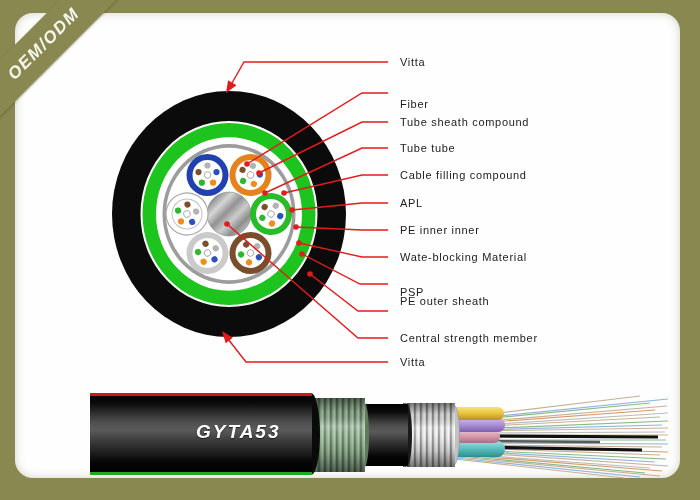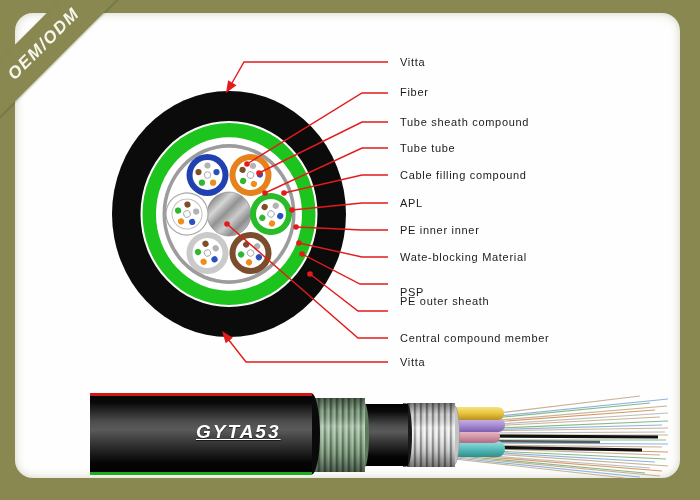--- a/index.html
+++ b/index.html
@@ -28,21 +28,20 @@
   }
   .ribbon-label{
     color:#f7f7ef;font-weight:bold;font-style:italic;
     font-size:17px;letter-spacing:1.5px;
   }
   .cable-model{
     position:absolute;left:196px;top:421px;
     color:#ffffff;font-weight:bold;font-style:italic;
     font-size:19px;letter-spacing:2px;
     text-shadow:0 1px 1px rgba(0,0,0,.6);
-    text-decoration:underline;
   }
 </style>
 </head>
 <body>
 
 <div class="content-area"></div>
 
 <svg class="stage" width="700" height="500" viewBox="0 0 700 500">
   <defs>
     <linearGradient id="metal" x1="0" y1="0" x2="1" y2="1">
@@ -272,30 +271,30 @@
     <circle cx="299" cy="243" r="2.8"></circle>
     <circle cx="302" cy="254" r="2.8"></circle>
     <circle cx="310" cy="274" r="2.8"></circle>
     <circle cx="227" cy="224" r="2.8"></circle>
     <polygon points="222,331 232.9,337.7 225.7,343.3"></polygon>
   </g>
 </svg>
 
 <div>
   <div class="part-label" style="top:54px">Vitta</div>
-  <div class="part-label" style="top:84px">Fiber</div>
+  <div class="part-label" style="top:96px">Fiber</div>
   <div class="part-label" style="top:114px">Tube sheath compound</div>
   <div class="part-label" style="top:140px">Tube tube</div>
   <div class="part-label" style="top:167px">Cable filling compound</div>
   <div class="part-label" style="top:195px">APL</div>
   <div class="part-label" style="top:222px">PE inner inner</div>
   <div class="part-label" style="top:249px">Wate-blocking Material</div>
   <div class="part-label" style="top:284px">PSP</div>
   <div class="part-label" style="top:293px">PE outer sheath</div>
-  <div class="part-label" style="top:330px">Central compound member</div>
+  <div class="part-label" style="top:330px">Central strength member</div>
   <div class="part-label" style="top:354px">Vitta</div>
 </div>
 
 <div class="cable-model">GYTA53</div>
 
 <div class="ribbon">
   <span class="ribbon-label">OEM/ODM</span>
 </div>
 
 </body></html>

